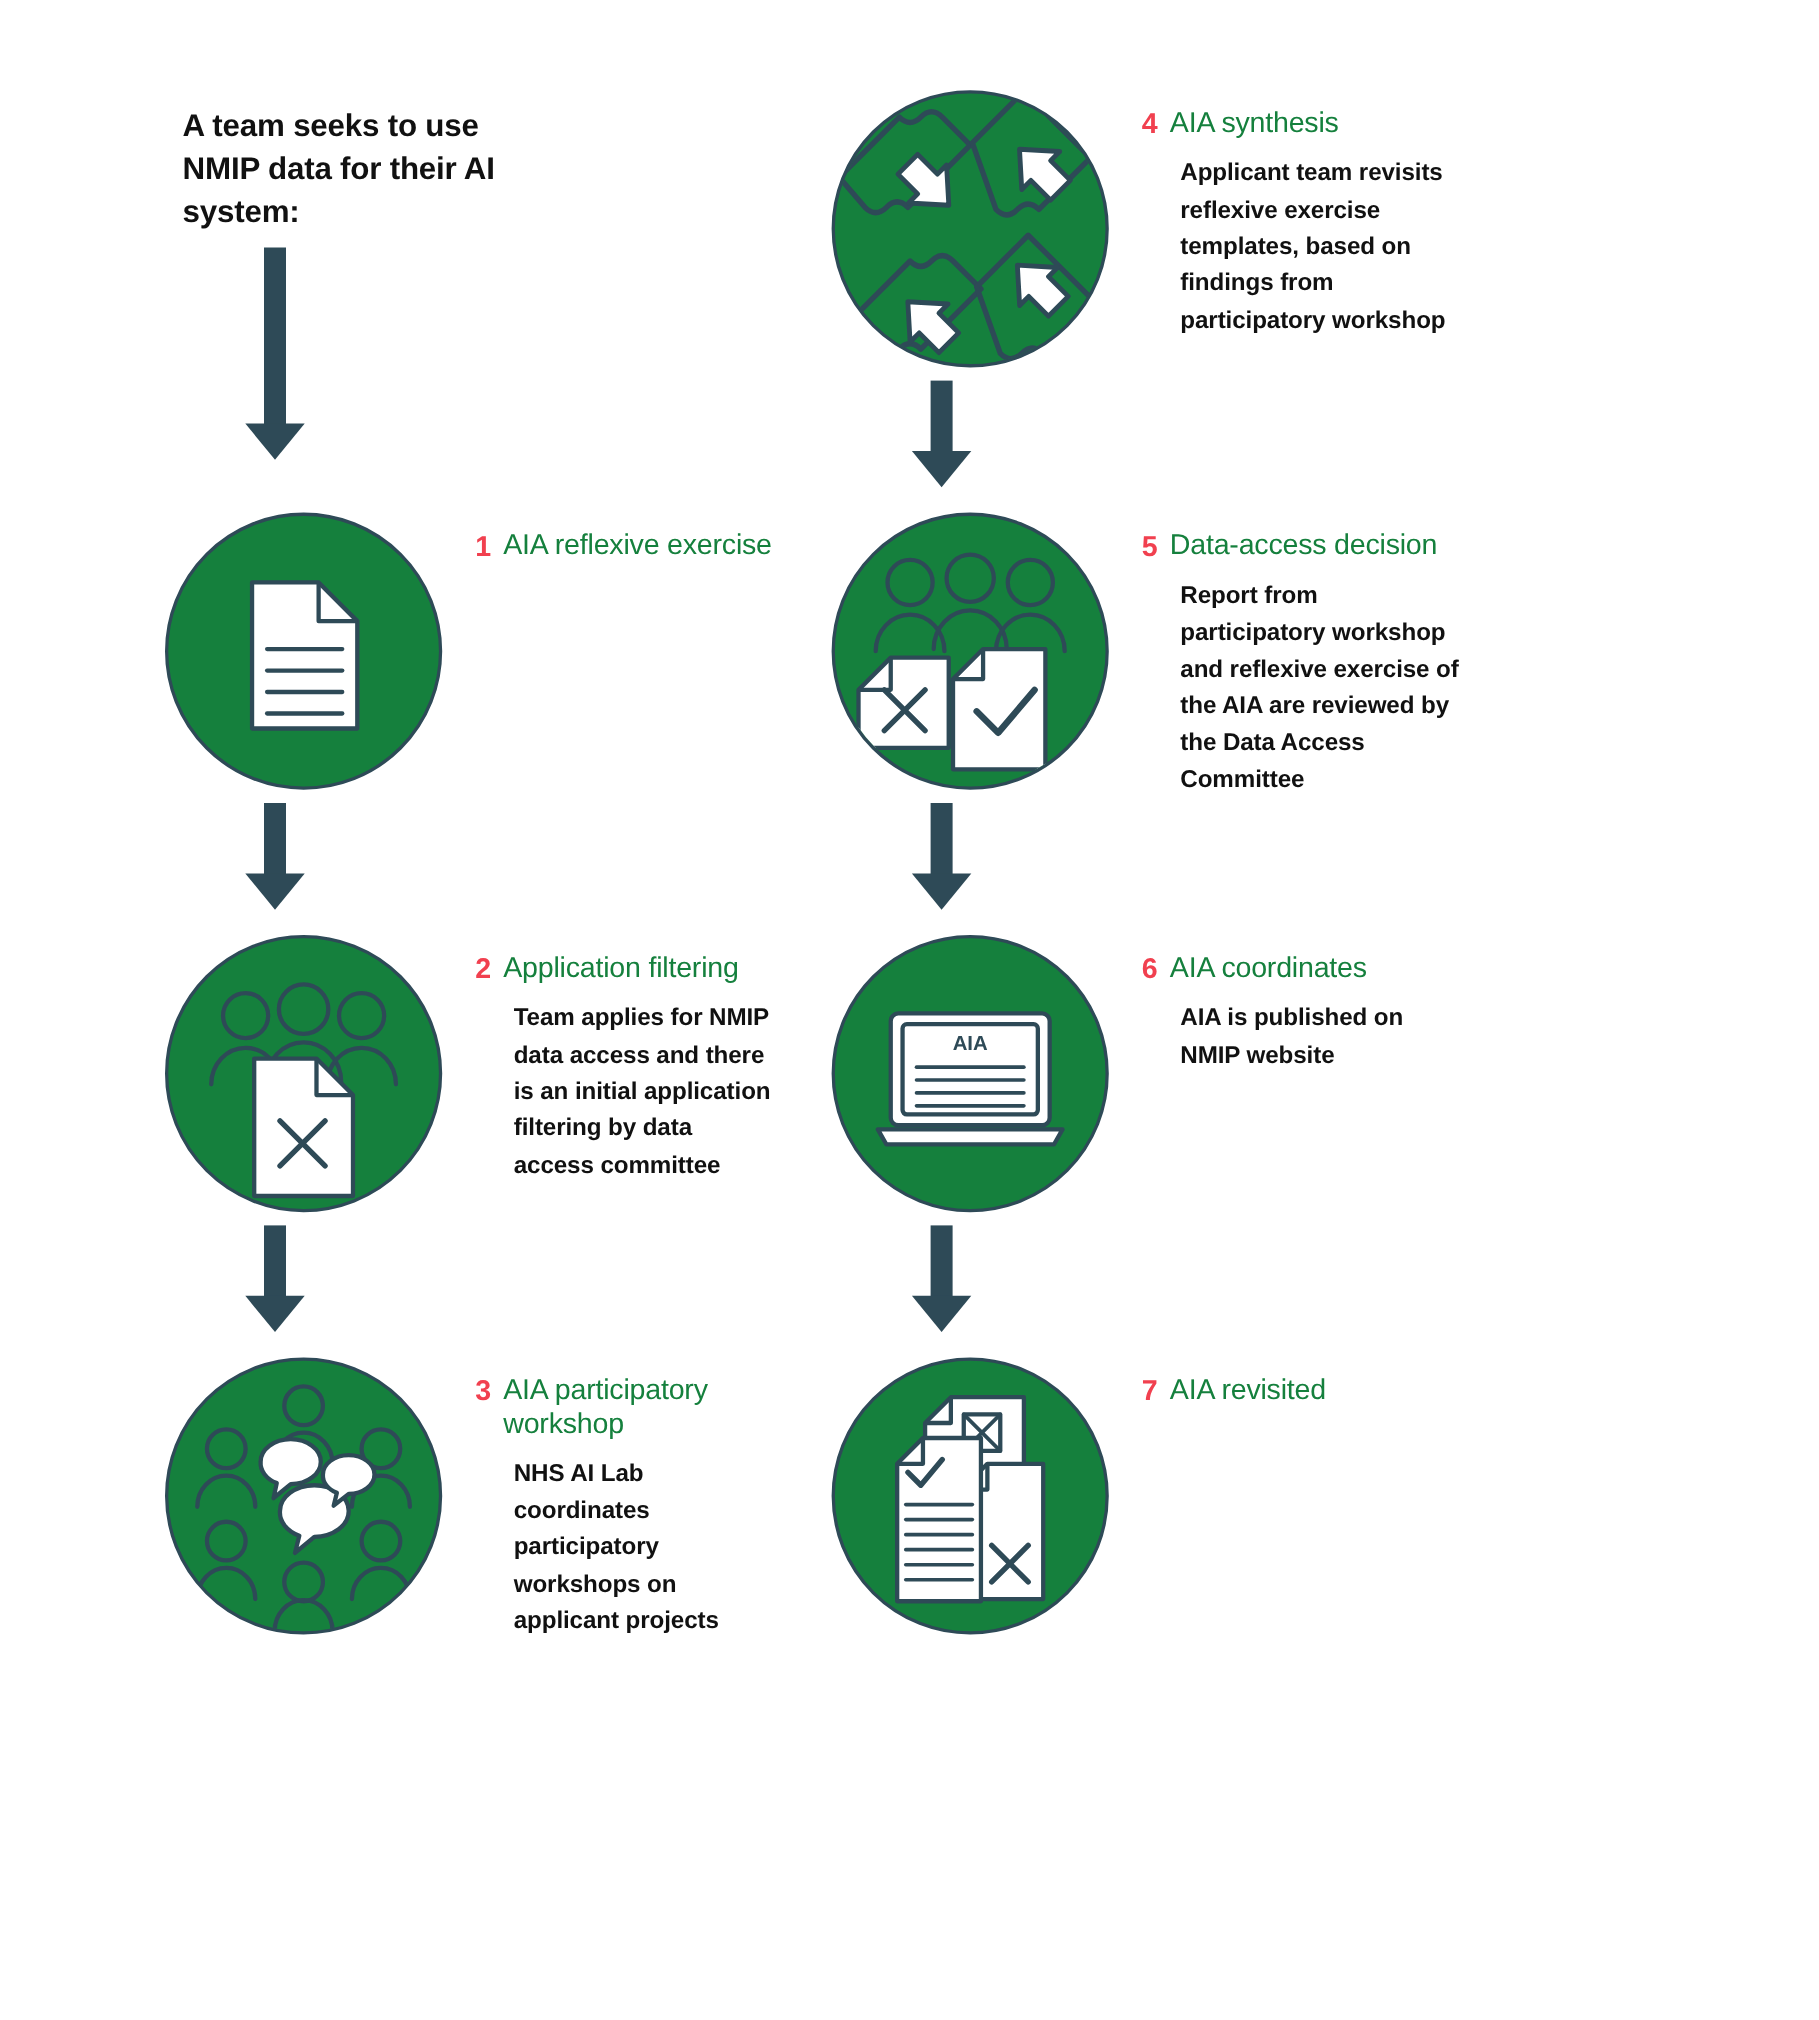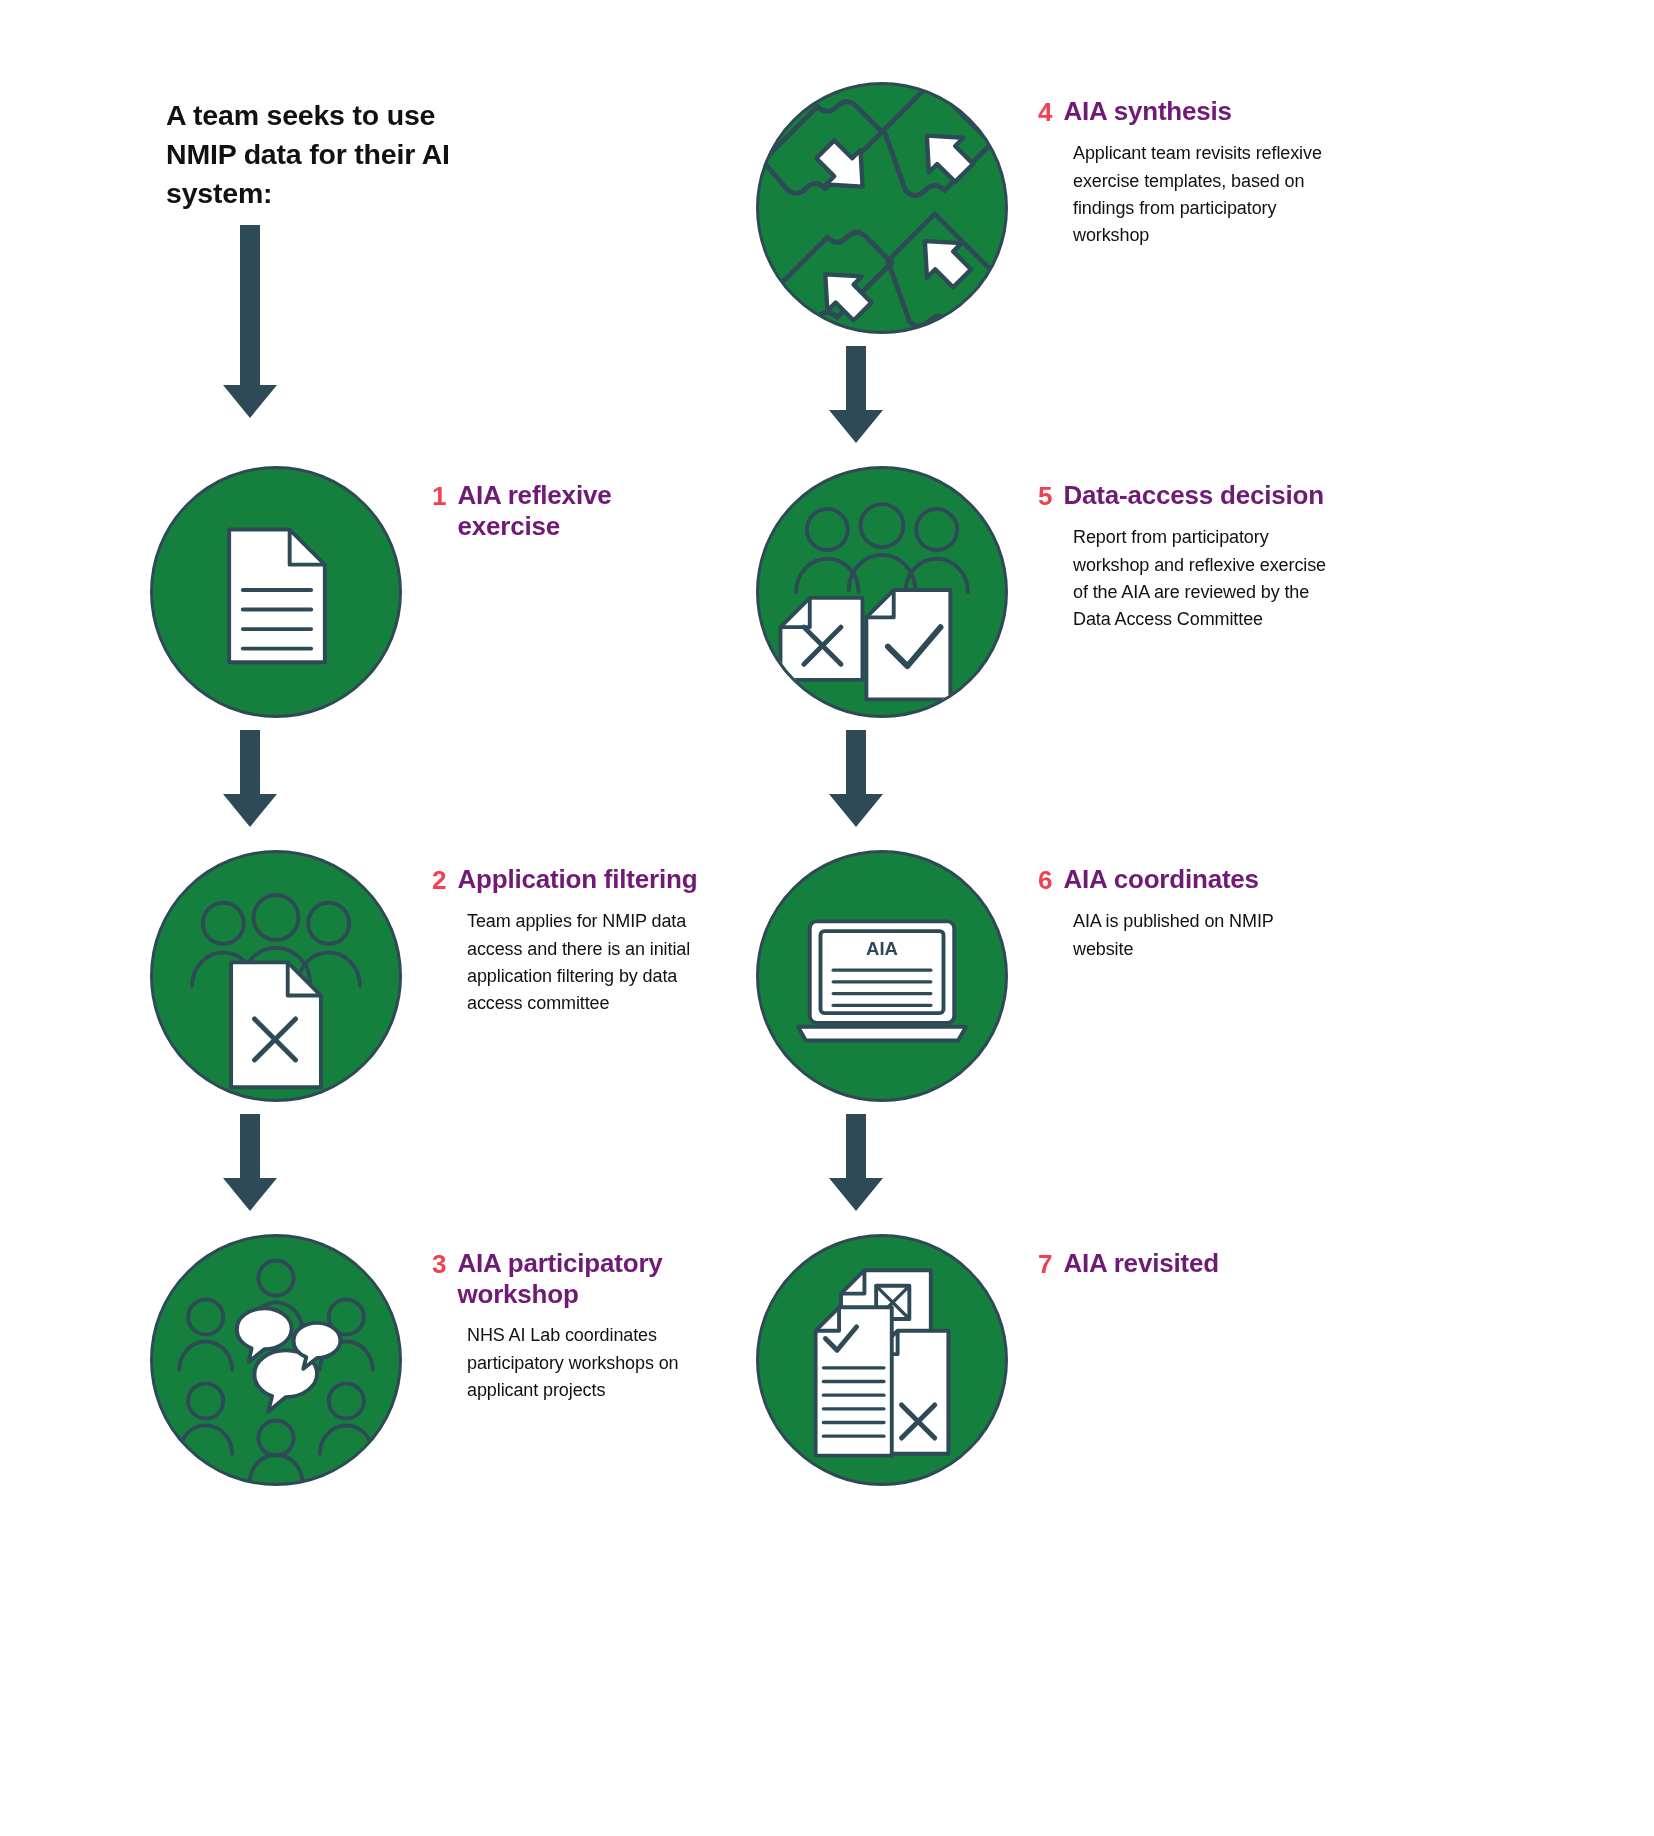--- a/index.html
+++ b/index.html
@@ -77,30 +77,30 @@
   .num {
     font-size: 26px;
     font-weight: 700;
     color: #F1404F;
     line-height: 1.16;
     flex: 0 0 auto;
     padding-top: 1px;
   }
   .title {
     font-size: 26px;
-    font-weight: 700;
-    color: #701a75;
+    font-weight: 400;
+    color: #15803d;
     line-height: 1.18;
     letter-spacing: -0.2px;
   }
   .body {
     margin-top: 13px;
     margin-left: 35px;
-    font-size: 18px;
-    font-weight: 400;
+    font-size: 22px;
+    font-weight: 700;
     color: #111111;
     line-height: 1.52;
     letter-spacing: -0.1px;
   }
 
   
   #step-1 { left: 150px; top: 466px; }
   #step-2 { left: 150px; top: 850px; }
   #step-3 { left: 150px; top: 1234px; }
   

